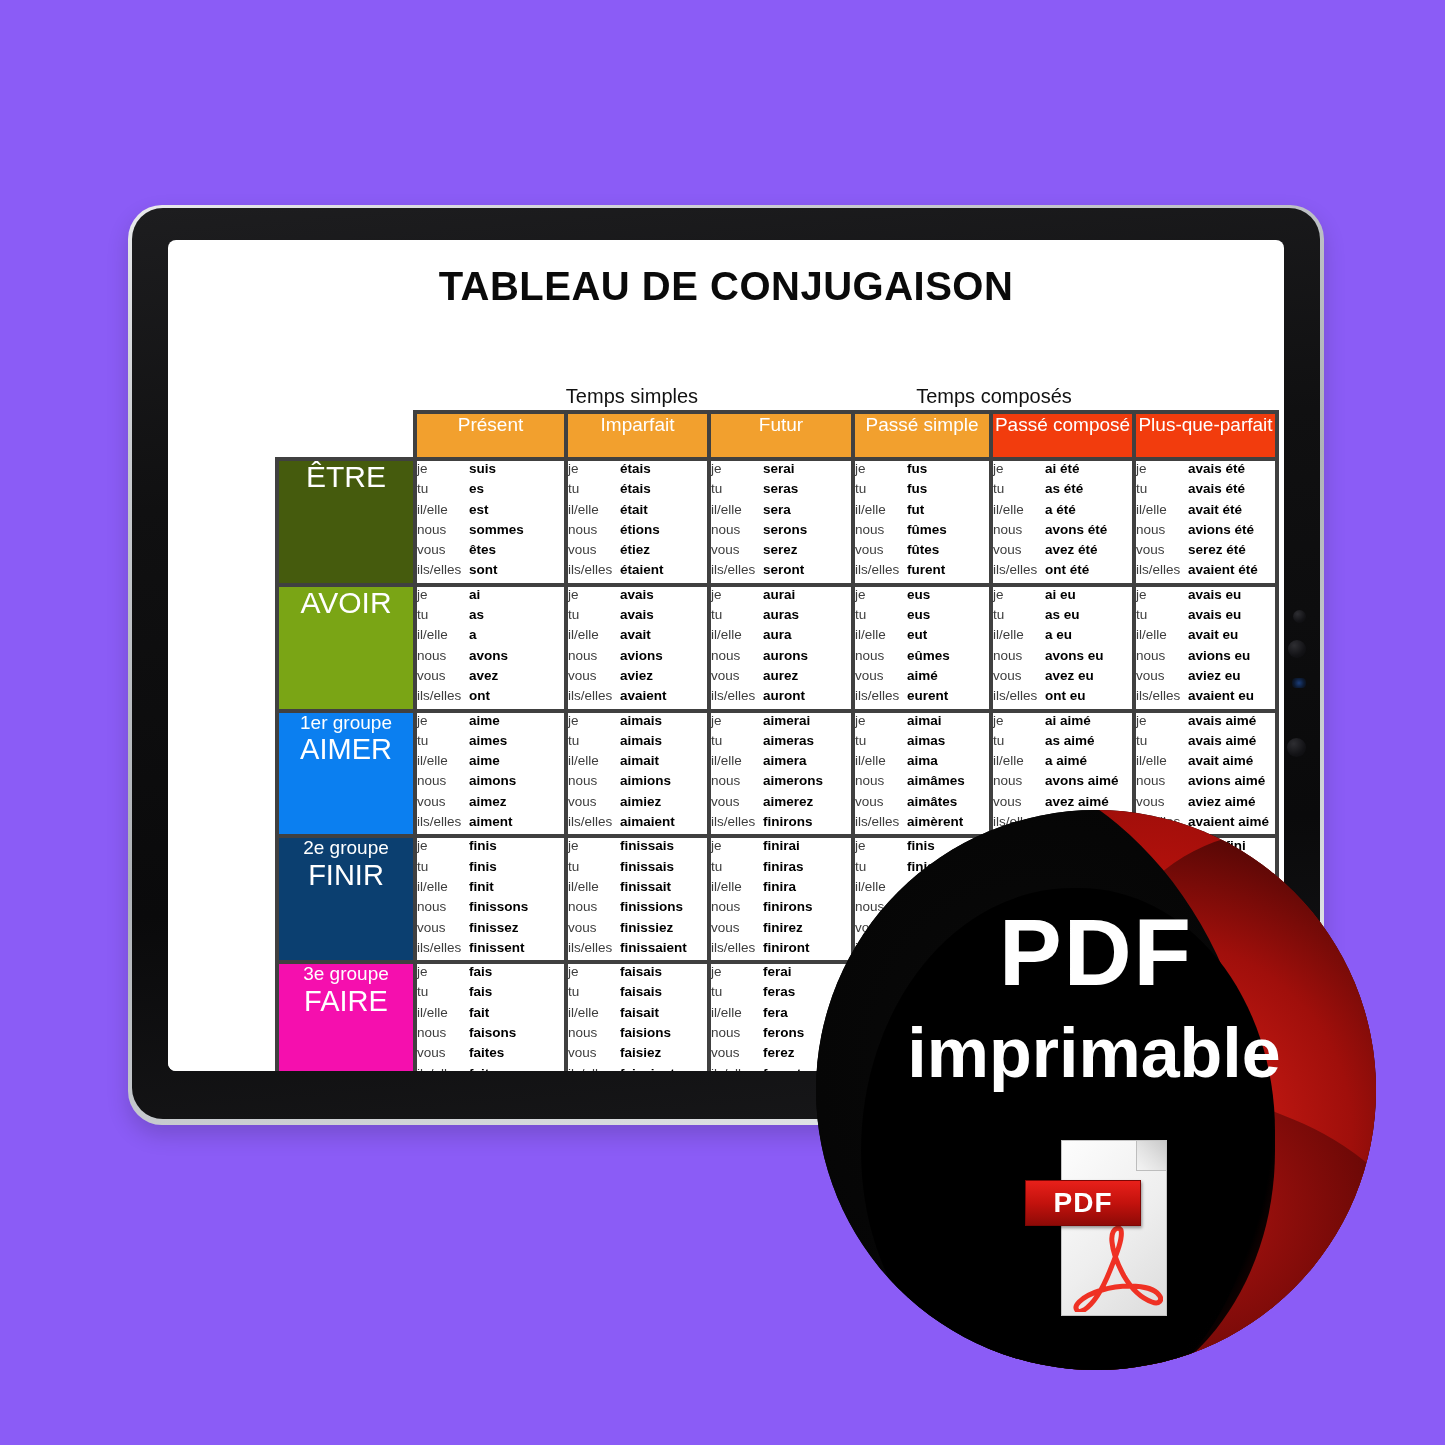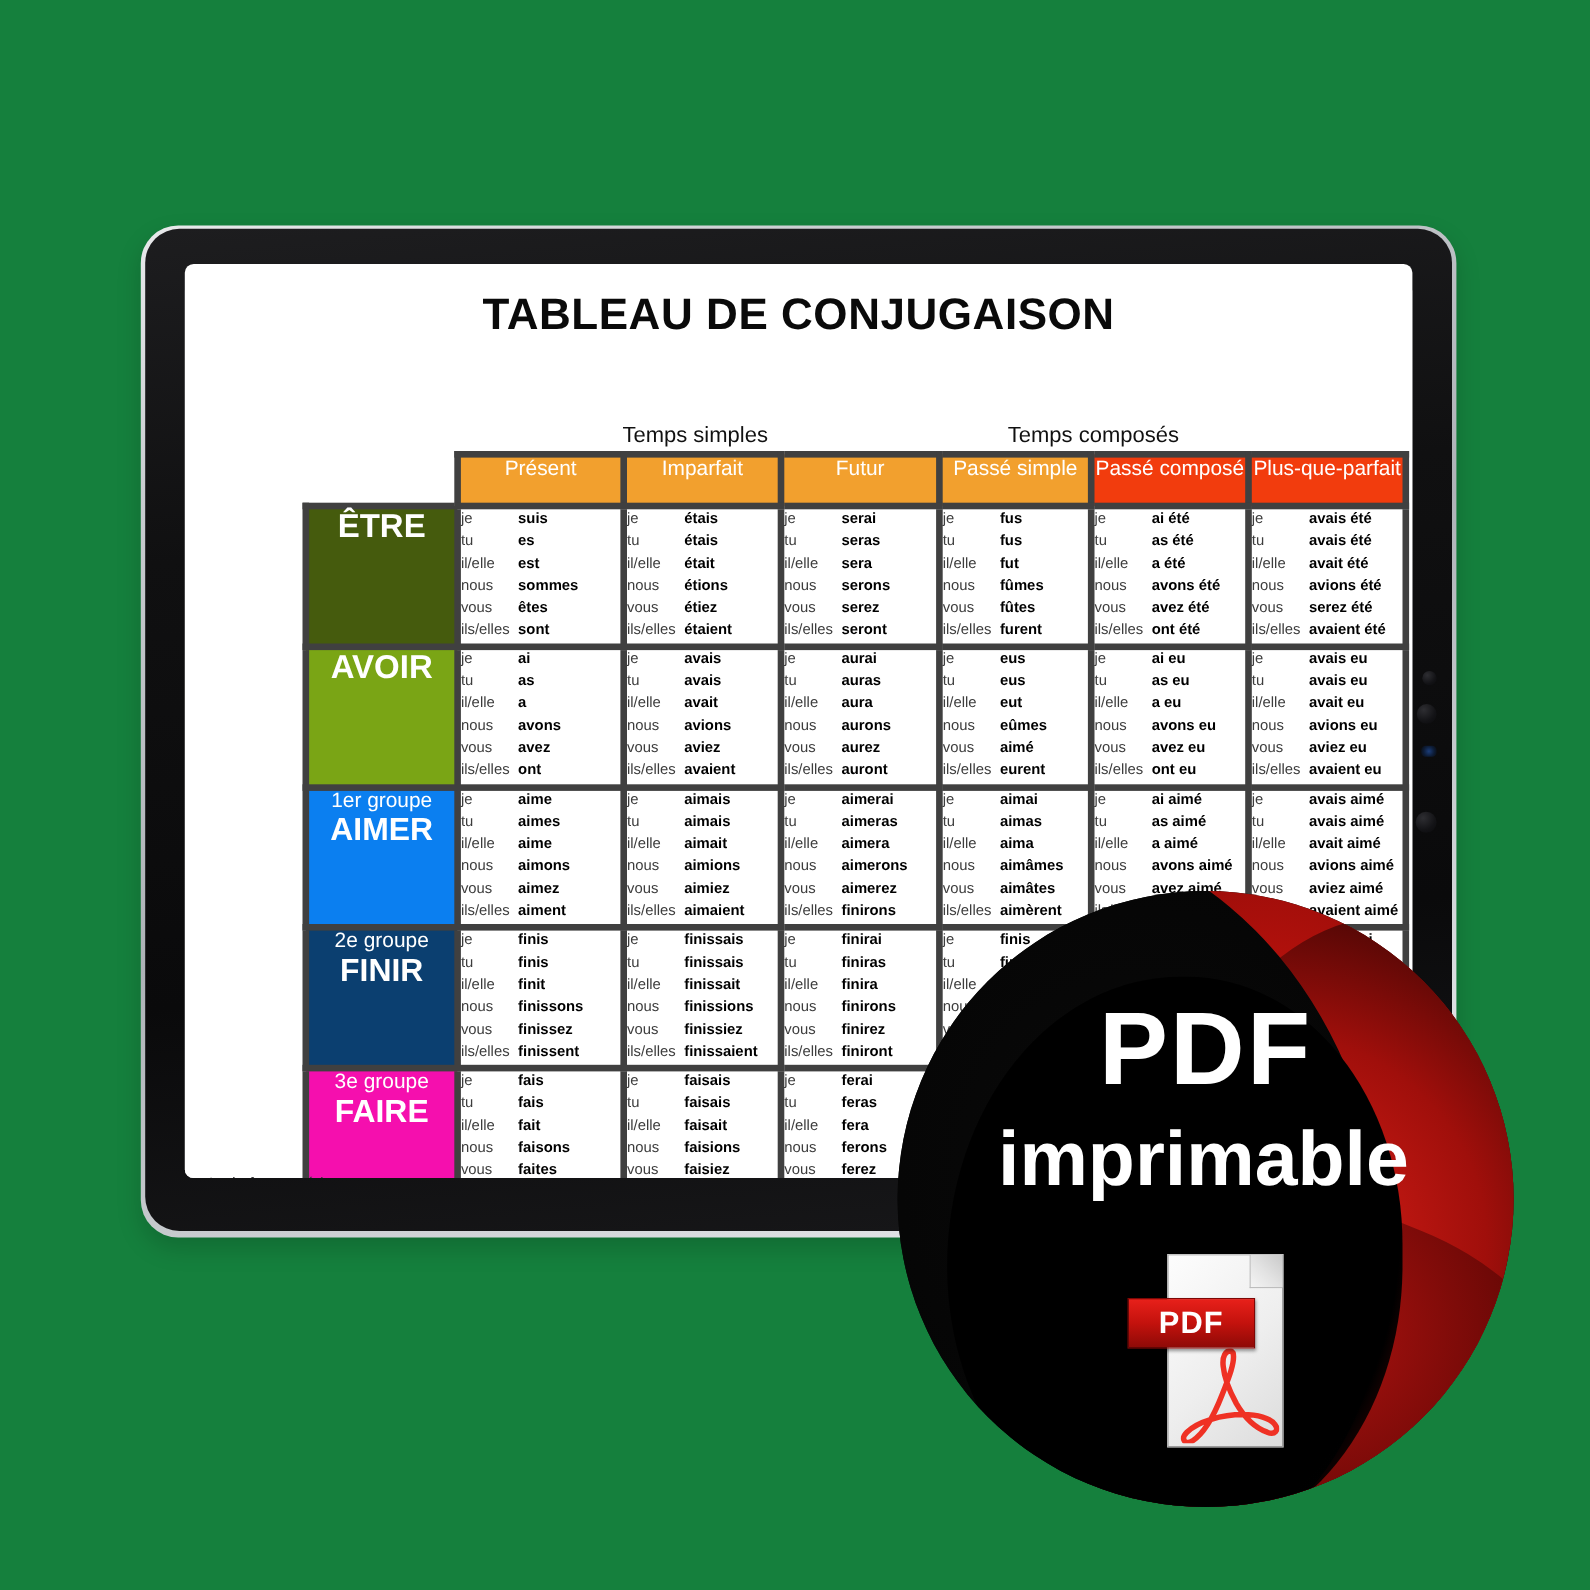--- a/index.html
+++ b/index.html
@@ -2,21 +2,21 @@
 <html><head>
 <meta charset="utf-8">
 <style>
   * { box-sizing: border-box; margin: 0; padding: 0; }
   html, body {
     width: 1445px; height: 1445px;
     background: #ffffff;
     font-family: "Liberation Sans", sans-serif;
     overflow: hidden;
   }
-  .stage { position: relative; width: 1445px; height: 1445px; background: #15803d; }
+  .stage { position: relative; width: 1445px; height: 1445px; background: #8b5cf6; }
 
   
   .tablet-outer {
     position: absolute;
     left: 128px; top: 205px;
     width: 1196px; height: 920px;
     border-radius: 34px;
     background: linear-gradient(160deg,#e9eaec 0%,#c9ccd0 18%,#aeb2b7 50%,#d9dcdf 82%,#f2f3f4 100%);
     box-shadow: 0 10px 22px rgba(0,0,0,0.16);
   }
@@ -60,21 +60,21 @@
   .table-wrap { position: absolute; left: 87px; top: 118px; width: 1000px; padding-left: 20px; }
 
   .supheader { display: flex; height: 28px; }
   .sup-spacer { width: 138px; flex: none; }
   .sup-cell { display: flex; align-items: center; justify-content: center;
     font-size: 20px; color: #111; }
   .sup-simple { flex: 0 0 438px; }
   .sup-comp   { flex: 0 0 286px; }
 
   table.conj { border-collapse: collapse; width: 1000px; table-layout: fixed; }
-  table.conj td, table.conj th { border: 6px solid #404040; padding: 0; vertical-align: top; }
+  table.conj td, table.conj th { border: 4px solid #404040; padding: 0; vertical-align: top; }
 
   col.c-verb { width: 138px; }
   col.c-pres { width: 151px; }
   col.c-imp  { width: 143px; }
   col.c-fut  { width: 144px; }
   col.c-ps   { width: 138px; }
   col.c-pc   { width: 143px; }
   col.c-pqp  { width: 143px; }
 
   th.tense {
@@ -87,21 +87,21 @@
     border-color: #3c3c3c;
   }
   th.simple { background: #f2a02e; }
   th.compound { background: #f23c0d; }
 
   td.verbcell {
     text-align: center; vertical-align: middle; color: #ffffff;
     border-color: #2c2c2c;
   }
   .verb-group { font-size: 19px; line-height: 1.1; display: block; margin-bottom: 1px; text-align: center; }
-  .verb-name  { font-size: 29px; line-height: 1.05; display: block; font-weight: 700; }
+  .verb-name  { font-size: 29px; line-height: 1.05; display: block; font-weight: 400; }
   .verb-name.solo { font-size: 30px; }
 
   td.conjcell { padding: 7px 0 7px 10px; background: #fff; }
   .row-line { display: flex; align-items: baseline; height: 20.3px; font-size: 13.5px; }
   .pron { flex: 0 0 52px; color: #3d3d3d; font-weight: 400; }
   .form { color: #000; font-weight: bold; white-space: nowrap; }
 
   .footer-note {
     position: absolute; left: 22px; bottom: 10px;
     font-size: 15px; color: #3a3a3a;

